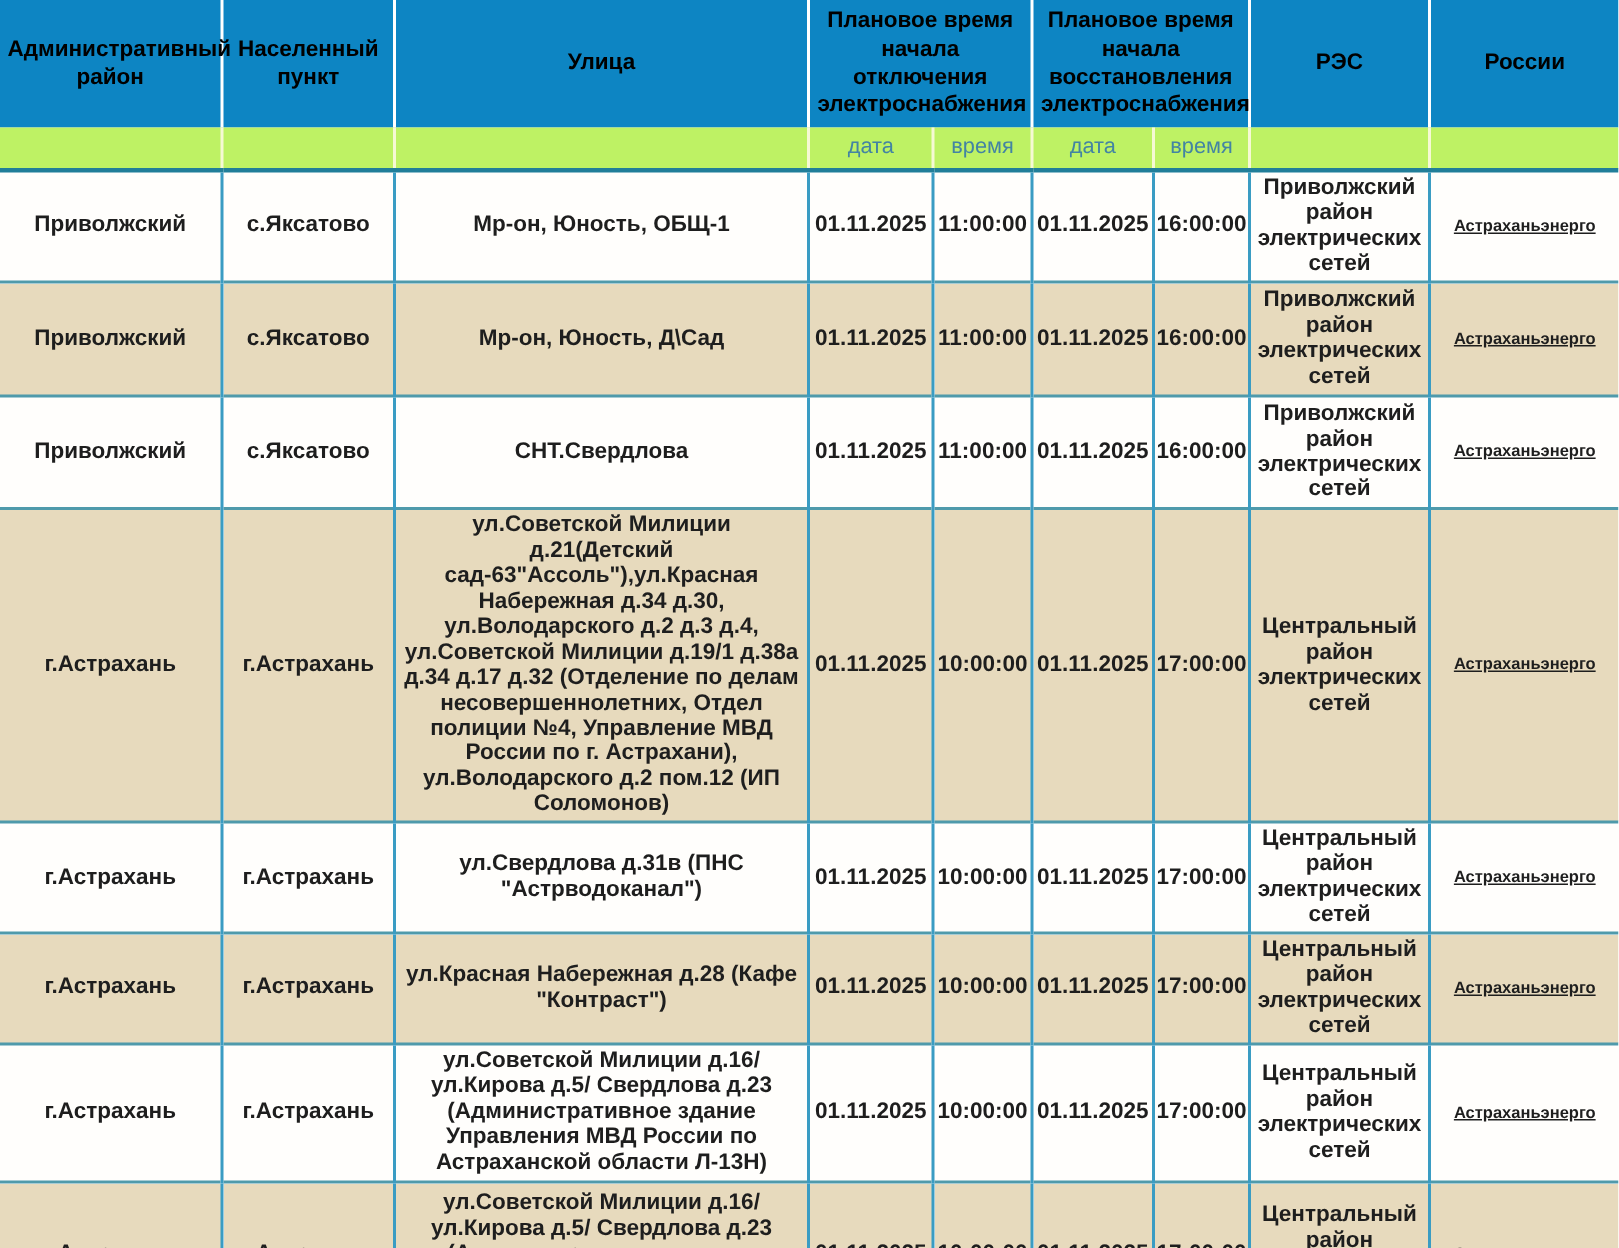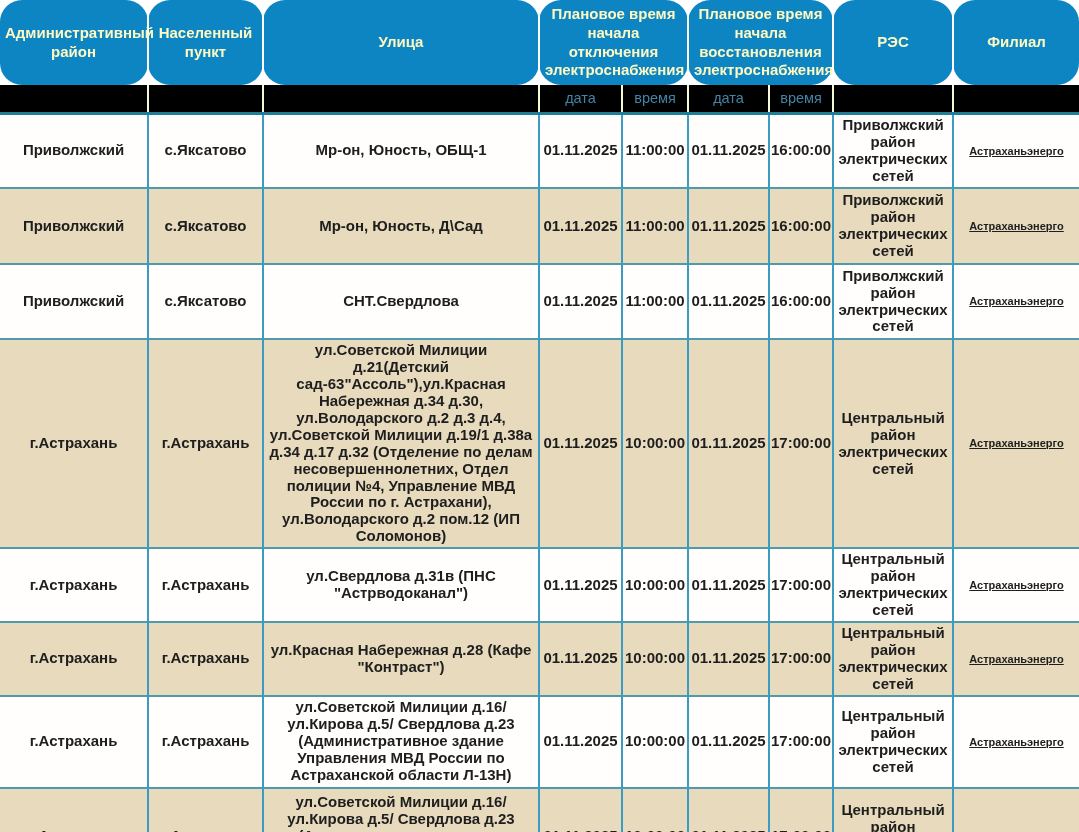--- a/index.html
+++ b/index.html
@@ -6,27 +6,27 @@
   body{
     width:1079px;height:832px;overflow:hidden;background:#ffffff;
     font-family:"Liberation Sans","DejaVu Sans",sans-serif;
   }
   table{
     width:1079px;border-collapse:collapse;table-layout:fixed;
   }
   
   thead tr.main-header{height:85px;}
   thead tr.main-header th{
-    background:#0d85c3;color:#fef9c3;font-weight:600;font-size:15px;
-    line-height:1.25;padding:2px 5px;text-align:center;vertical-align:middle;border-radius:22px;
+    background:#0d85c3;color:#000000;font-weight:600;font-size:15px;
+    line-height:1.25;padding:2px 5px;text-align:center;vertical-align:middle;
   }
   thead tr.main-header th + th{border-left:2px solid #ffffff;}
   thead tr.sub-header{height:28px;}
   thead tr.sub-header td{
-    background:#000000;color:#4384a3;font-weight:400;font-size:14.5px;
+    background:#bef264;color:#4384a3;font-weight:400;font-size:14.5px;
     text-align:center;vertical-align:middle;padding:1px 2px;
     border-bottom:3px solid #217e99;
   }
   thead tr.sub-header td + td{border-left:2px solid #f6f9d4;}
   
   tbody td{
     text-align:center;vertical-align:middle;color:#1e1e1e;
     font-size:15px;font-weight:600;line-height:1.13;padding:2px 4px;
     overflow:hidden;
   }
@@ -63,21 +63,21 @@
     <col style="width:126px">
   </colgroup>
   <thead>
     <tr class="main-header">
       <th>Административный район</th>
       <th>Населенный пункт</th>
       <th>Улица</th>
       <th colspan="2">Плановое время начала отключения электроснабжения</th>
       <th colspan="2">Плановое время начала восстановления электроснабжения</th>
       <th>РЭС</th>
-      <th>Филиал</th>
+      <th>России</th>
     </tr>
     <tr class="sub-header">
       <td></td>
       <td></td>
       <td></td>
       <td>дата</td>
       <td>время</td>
       <td>дата</td>
       <td>время</td>
       <td></td>

